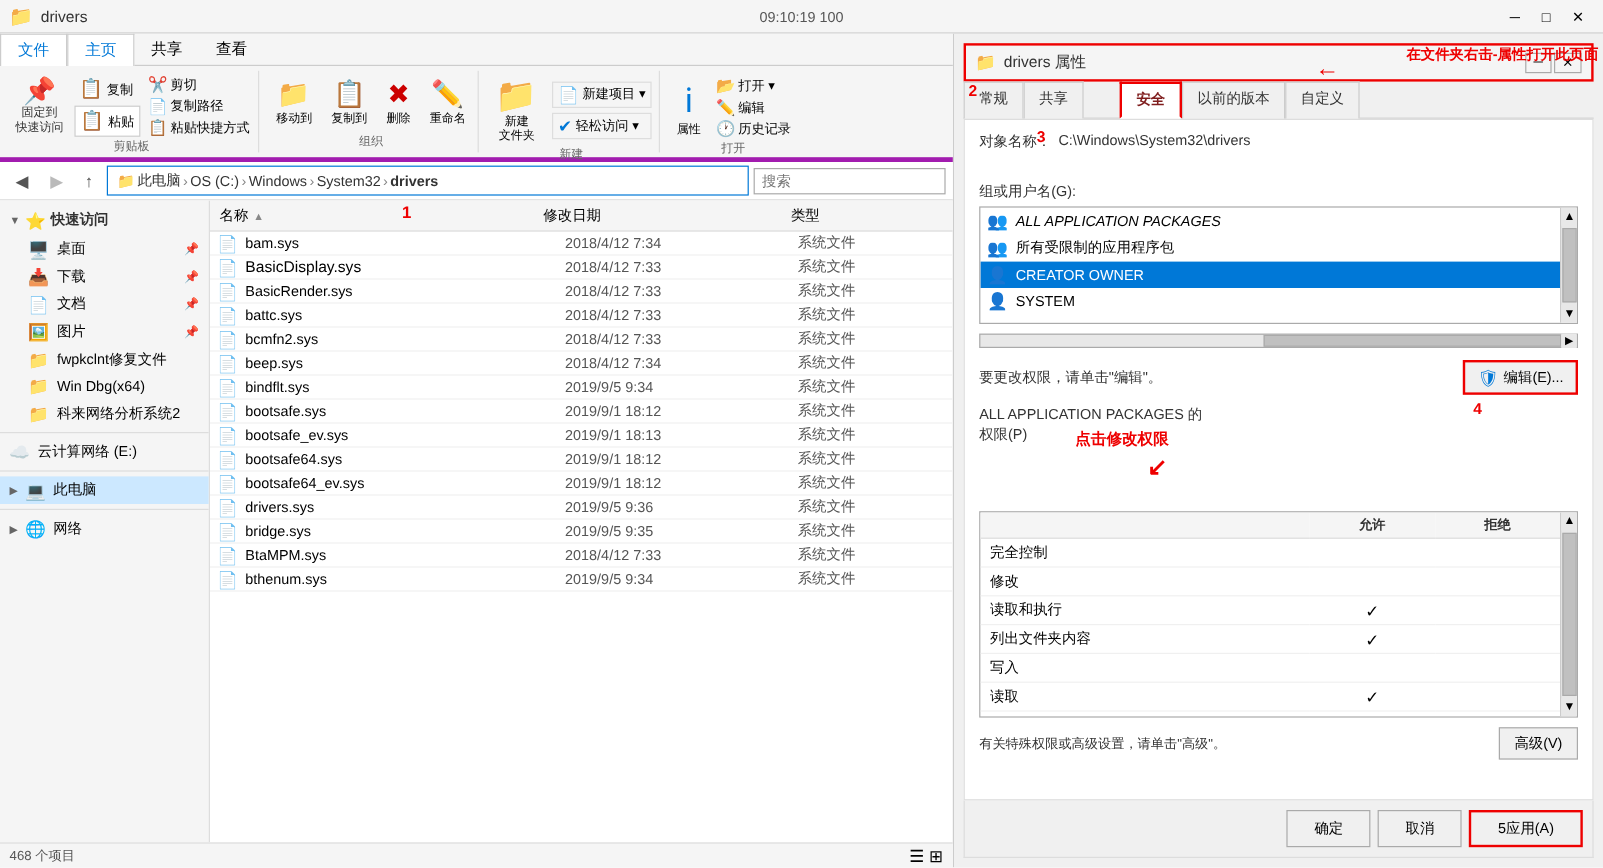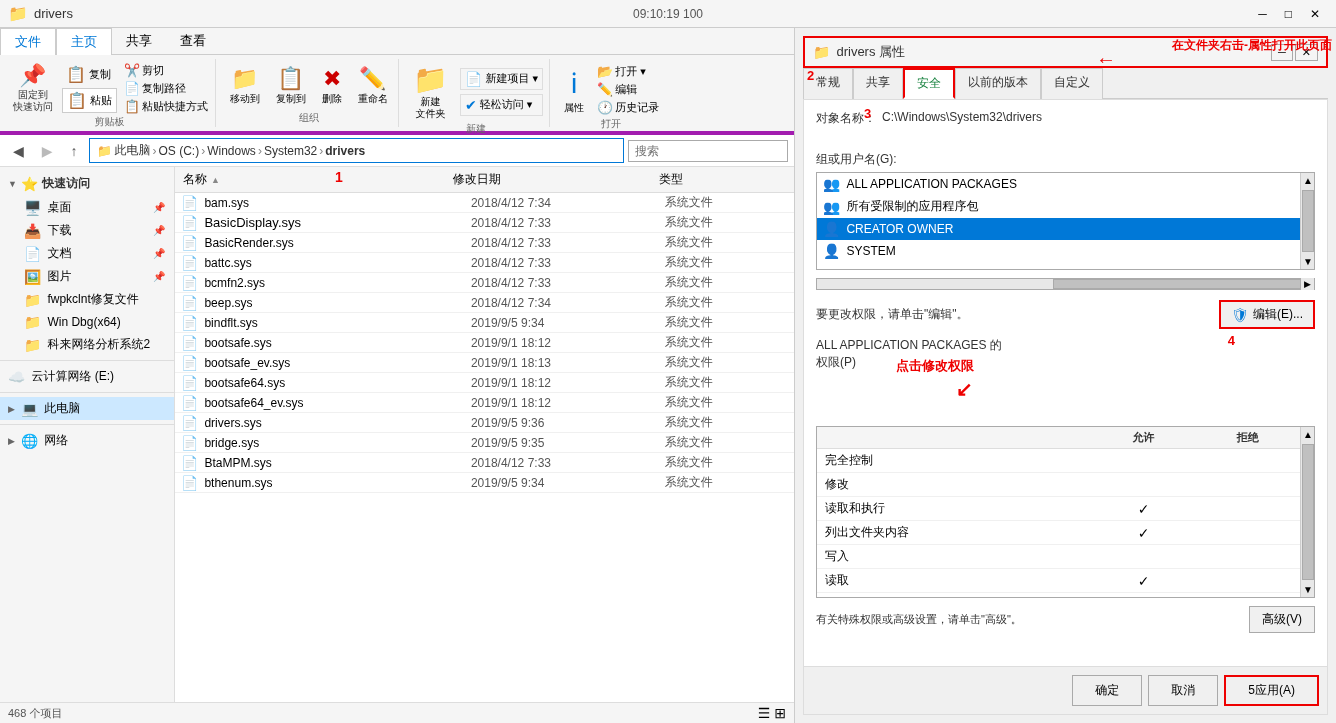--- a/index.html
+++ b/index.html
@@ -377,21 +377,21 @@
 
     <div style="position: absolute; top: 40px; left: 12px; color: #e00; font-size: 13px; font-weight: bold; pointer-events: none; z-index: 10;">2</div>
 
     <div style="display: flex; margin: 0 8px; border-bottom: 1px solid #ccc;">
       <div style="padding: 5px 12px; font-size: 12px; cursor: pointer; background: #f0f0f0; color: #333; border: 1px solid #ccc; border-bottom: none; margin-bottom: -1px;">
         <span>常规</span>
       </div>
       <div style="padding: 5px 12px; font-size: 12px; cursor: pointer; background: #f0f0f0; color: #333; border: 1px solid #ccc; border-bottom: none; margin-bottom: -1px;">
         <span>共享</span>
       </div>
-      <div style="padding: 5px 12px; font-size: 12px; cursor: pointer; background: #fff; color: #15803d; border: 2px solid #e00; border-bottom: 2px solid #fff; margin-bottom: -1px; font-weight: normal;">
+      <div style="padding: 5px 12px; font-size: 12px; cursor: pointer; background: #fff; color: #7f1d1d; border: 2px solid #e00; border-bottom: 2px solid #fff; margin-bottom: -1px; font-weight: bold; margin-left: 30px;">
         <span>安全</span>
       </div>
       <div style="padding: 5px 12px; font-size: 12px; cursor: pointer; background: #f0f0f0; color: #333; border: 1px solid #ccc; border-bottom: none; margin-bottom: -1px;">
         <span>以前的版本</span>
       </div>
       <div style="padding: 5px 12px; font-size: 12px; cursor: pointer; background: #f0f0f0; color: #333; border: 1px solid #ccc; border-bottom: none; margin-bottom: -1px;">
         <span>自定义</span>
       </div>
     </div>
 
@@ -403,21 +403,21 @@
         <span style="font-size: 12px; color: #333; white-space: nowrap;">对象名称：</span>
         <span style="font-size: 12px; color: #333;">C:\Windows\System32\drivers</span>
       </div>
 
       <div style="font-size: 12px; color: #333; margin-bottom: 4px;">组或用户名(G):</div>
 
       <div style="border: 1px solid #aaa; background: #fff; height: 98px; overflow-y: auto; margin-bottom: 8px; display: flex;">
         <div style="flex: 1; overflow: hidden;" id="group-list-items">
             <div style="display: flex; align-items: center; gap: 6px; padding: 3px 6px; cursor: pointer; font-size: 12px;">
     <span style="font-size: 14px;">👥</span>
-    <span style="font-size: 12px;">ALL APPLICATION PACKAGES</span>
+    <span style="font-size: 12px; font-style: italic;">ALL APPLICATION PACKAGES</span>
   </div>
             <div style="display: flex; align-items: center; gap: 6px; padding: 3px 6px; cursor: pointer; font-size: 12px;">
     <span style="font-size: 14px;">👥</span>
     <span style="font-size: 12px;">所有受限制的应用程序包</span>
   </div>
             <div style="display: flex; align-items: center; gap: 6px; padding: 3px 6px; cursor: pointer; font-size: 12px; background: rgb(0, 120, 215); color: rgb(255, 255, 255);">
     <span style="font-size: 14px;">👤</span>
     <span style="font-size: 12px;">CREATOR OWNER</span>
   </div>
             <div style="display: flex; align-items: center; gap: 6px; padding: 3px 6px; cursor: pointer; font-size: 12px;">

